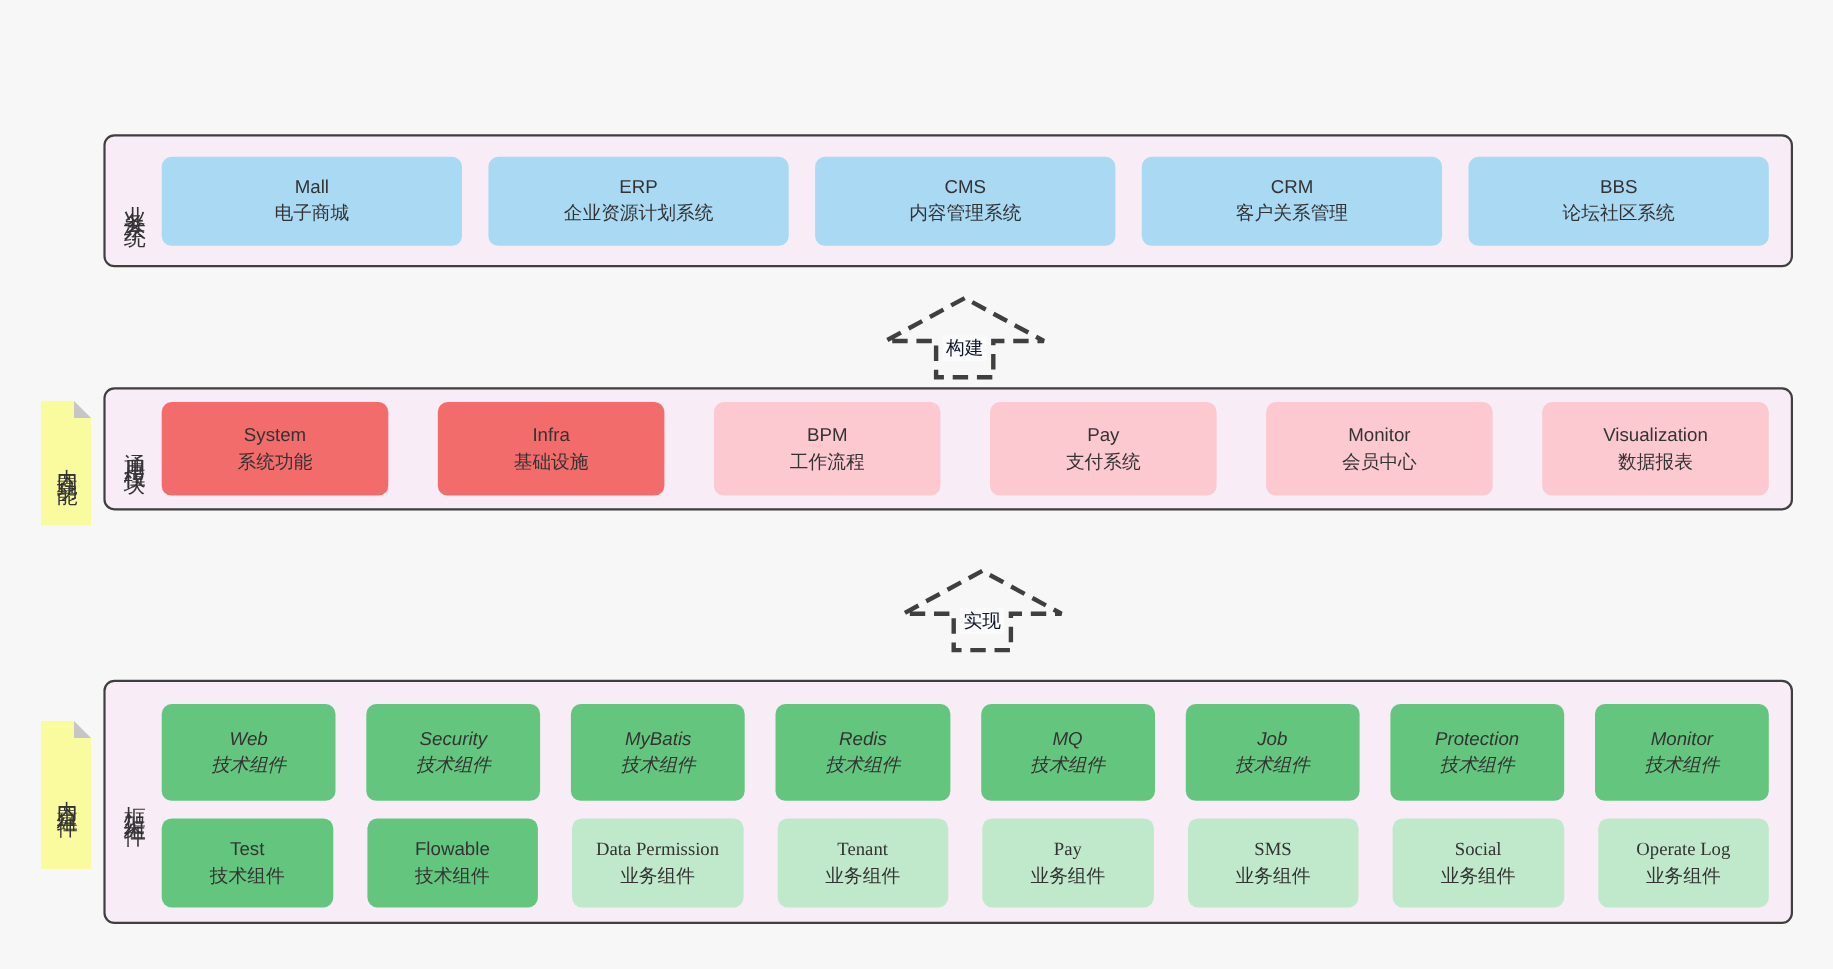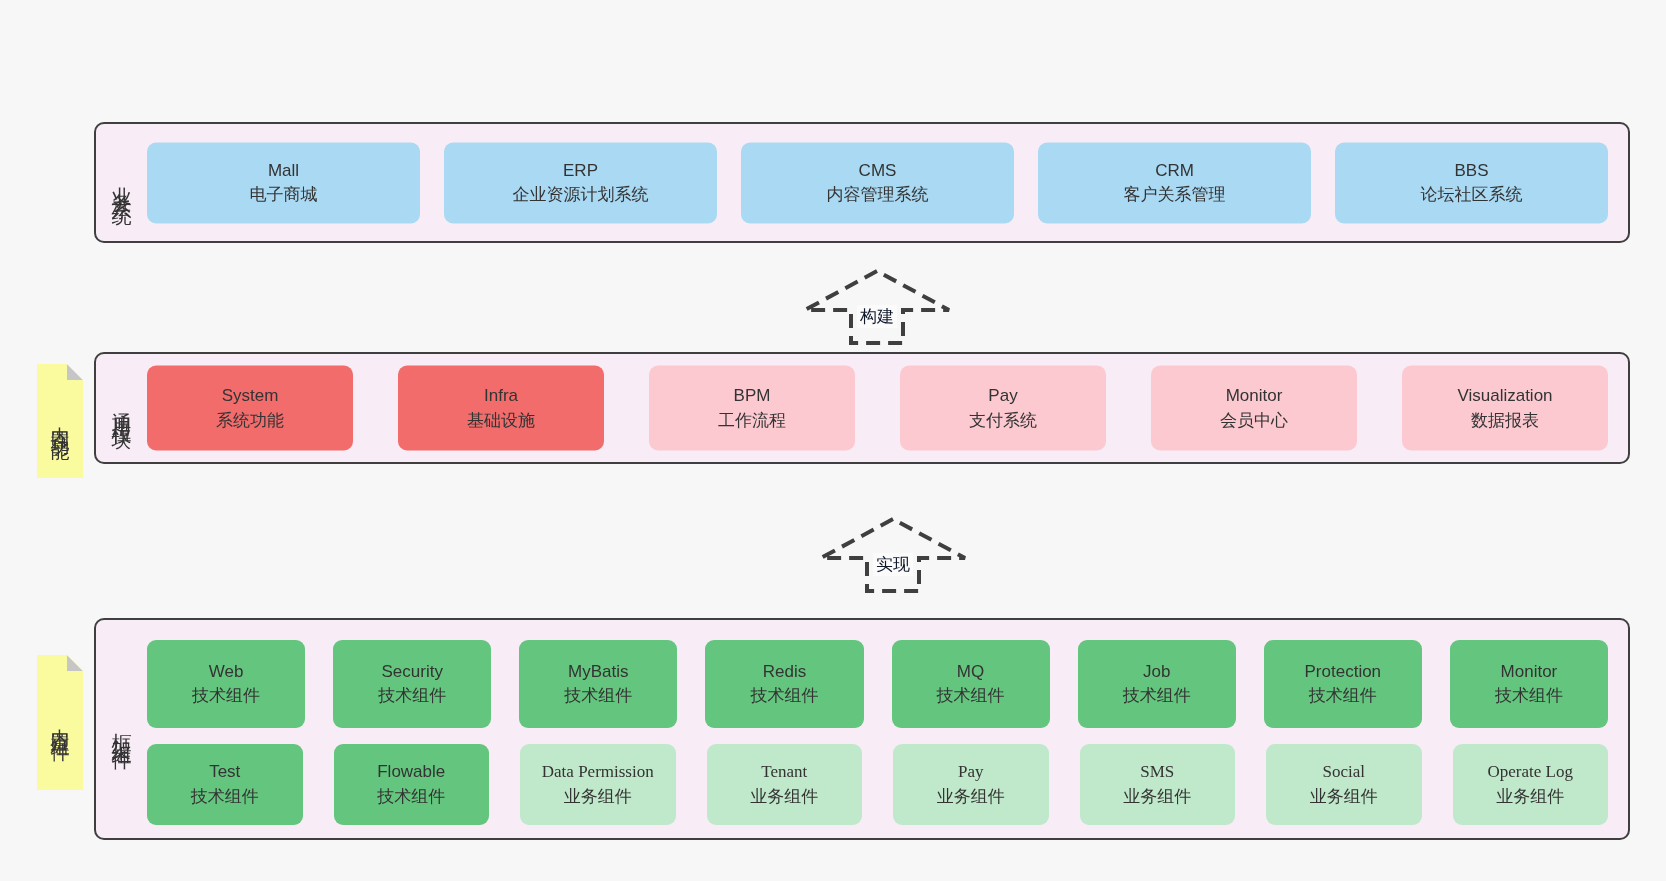--- a/index.html
+++ b/index.html
@@ -33,21 +33,21 @@
     white-space:nowrap;
   }
   .row{
     position:absolute;left:51px;right:20px;
     display:flex;
   }
   .row6{gap:45px;}
   .row8{gap:28px;}
   .layer-business .row{top:50%;transform:translateY(-50%);height:81px;gap:24px;}
   .layer-modules .row{top:50%;transform:translateY(-50%);height:85px;}
-  .layer-components .row-a{top:20px;height:88px;}
+  .layer-components .row-a{top:20px;height:88px;font-style:italic;}
   .layer-components .row-b{top:124px;height:81px;gap:31px;}
   
   .box{
     flex:1;min-width:0;
     border-radius:9px;
     display:flex;flex-direction:column;
     align-items:center;justify-content:center;
     text-align:center;
     color:var(--text,#333);
     font-size:17px;line-height:1.42;

